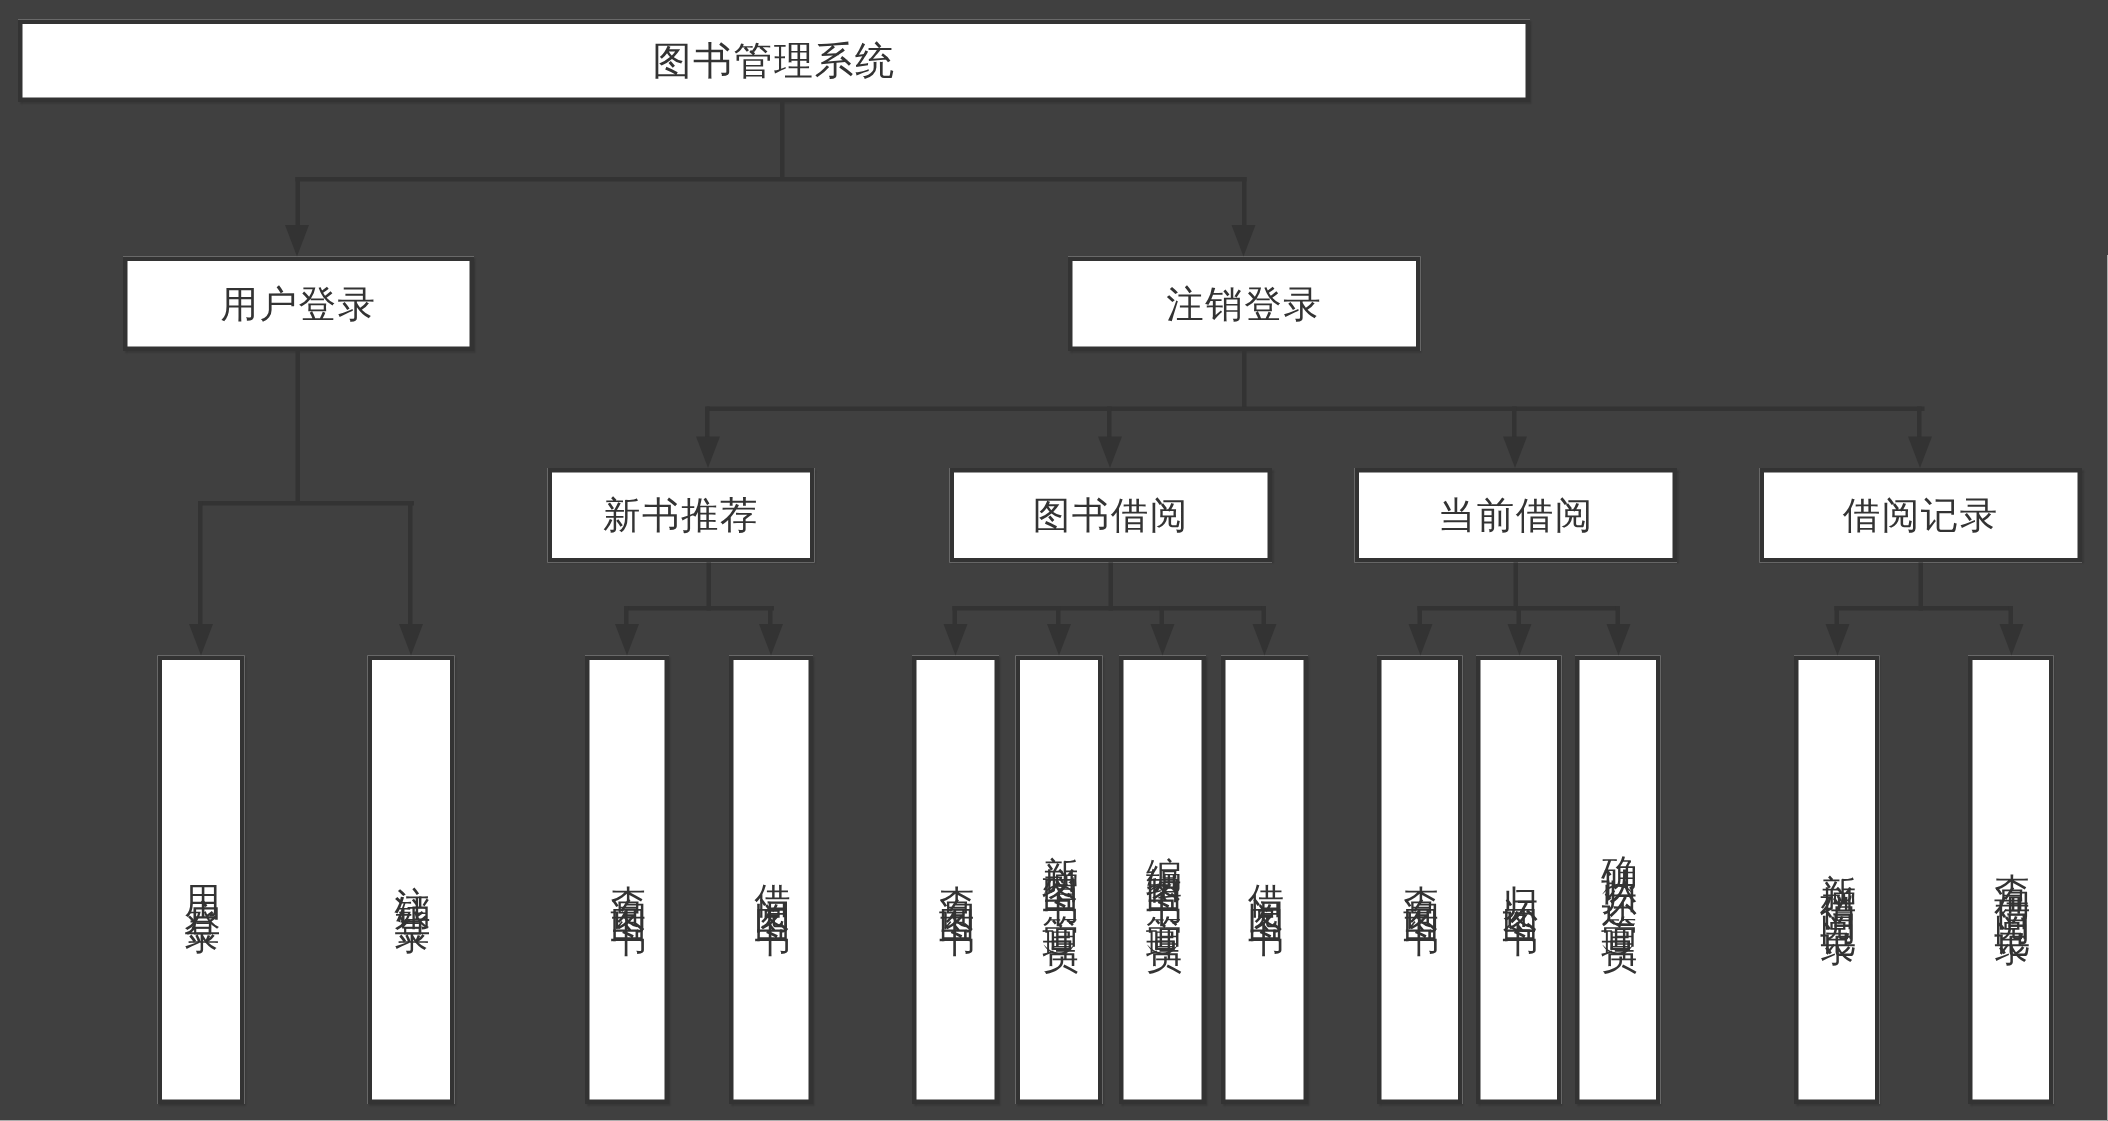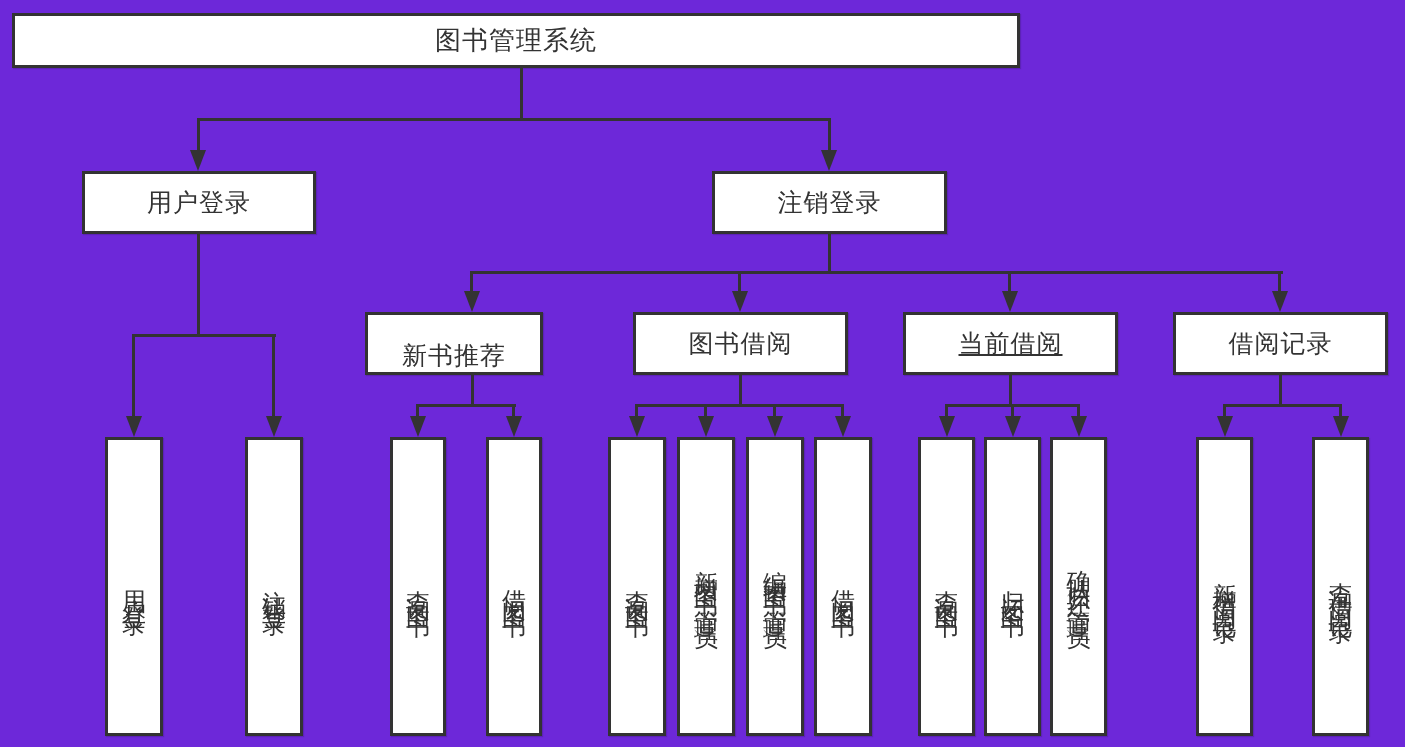--- a/index.html
+++ b/index.html
@@ -5,21 +5,21 @@
   html, body {
     margin: 0;
     padding: 0;
     background: #ffffff;
     font-family: "Liberation Sans", sans-serif;
   }
   .canvas {
     position: relative;
     width: 1405px;
     height: 747px;
-    background: #6d28d9;
+    background: #404040;
     overflow: hidden;
     color: #333333;
   }
   .node {
     position: absolute;
     box-sizing: border-box;
     border: 3px solid #333333;
     background: #ffffff;
     display: flex;
     align-items: center;
@@ -76,29 +76,29 @@
   </div>
 
   <div class="node" style="left:82px; top:171px; width:234px; height:63px;">
     <span class="hlabel">用户登录</span>
   </div>
 
   <div class="node" style="left:712px; top:171px; width:235px; height:63px;">
     <span class="hlabel">注销登录</span>
   </div>
 
-  <div class="node" style="left:365px; top:312px; width:178px; height:63px;align-items:flex-end;">
+  <div class="node" style="left:365px; top:312px; width:178px; height:63px;">
     <span class="hlabel">新书推荐</span>
   </div>
 
   <div class="node" style="left:633px; top:312px; width:215px; height:63px;">
     <span class="hlabel">图书借阅</span>
   </div>
 
-  <div class="node" style="left:903px; top:312px; width:215px; height:63px;text-decoration:underline;">
+  <div class="node" style="left:903px; top:312px; width:215px; height:63px;">
     <span class="hlabel">当前借阅</span>
   </div>
 
   <div class="node" style="left:1173px; top:312px; width:215px; height:63px;">
     <span class="hlabel">借阅记录</span>
   </div>
 
   <div class="node" style="left:105px; top:437px; width:58px; height:299px;">
     <span class="vlabel">用户登录</span>
   </div>

